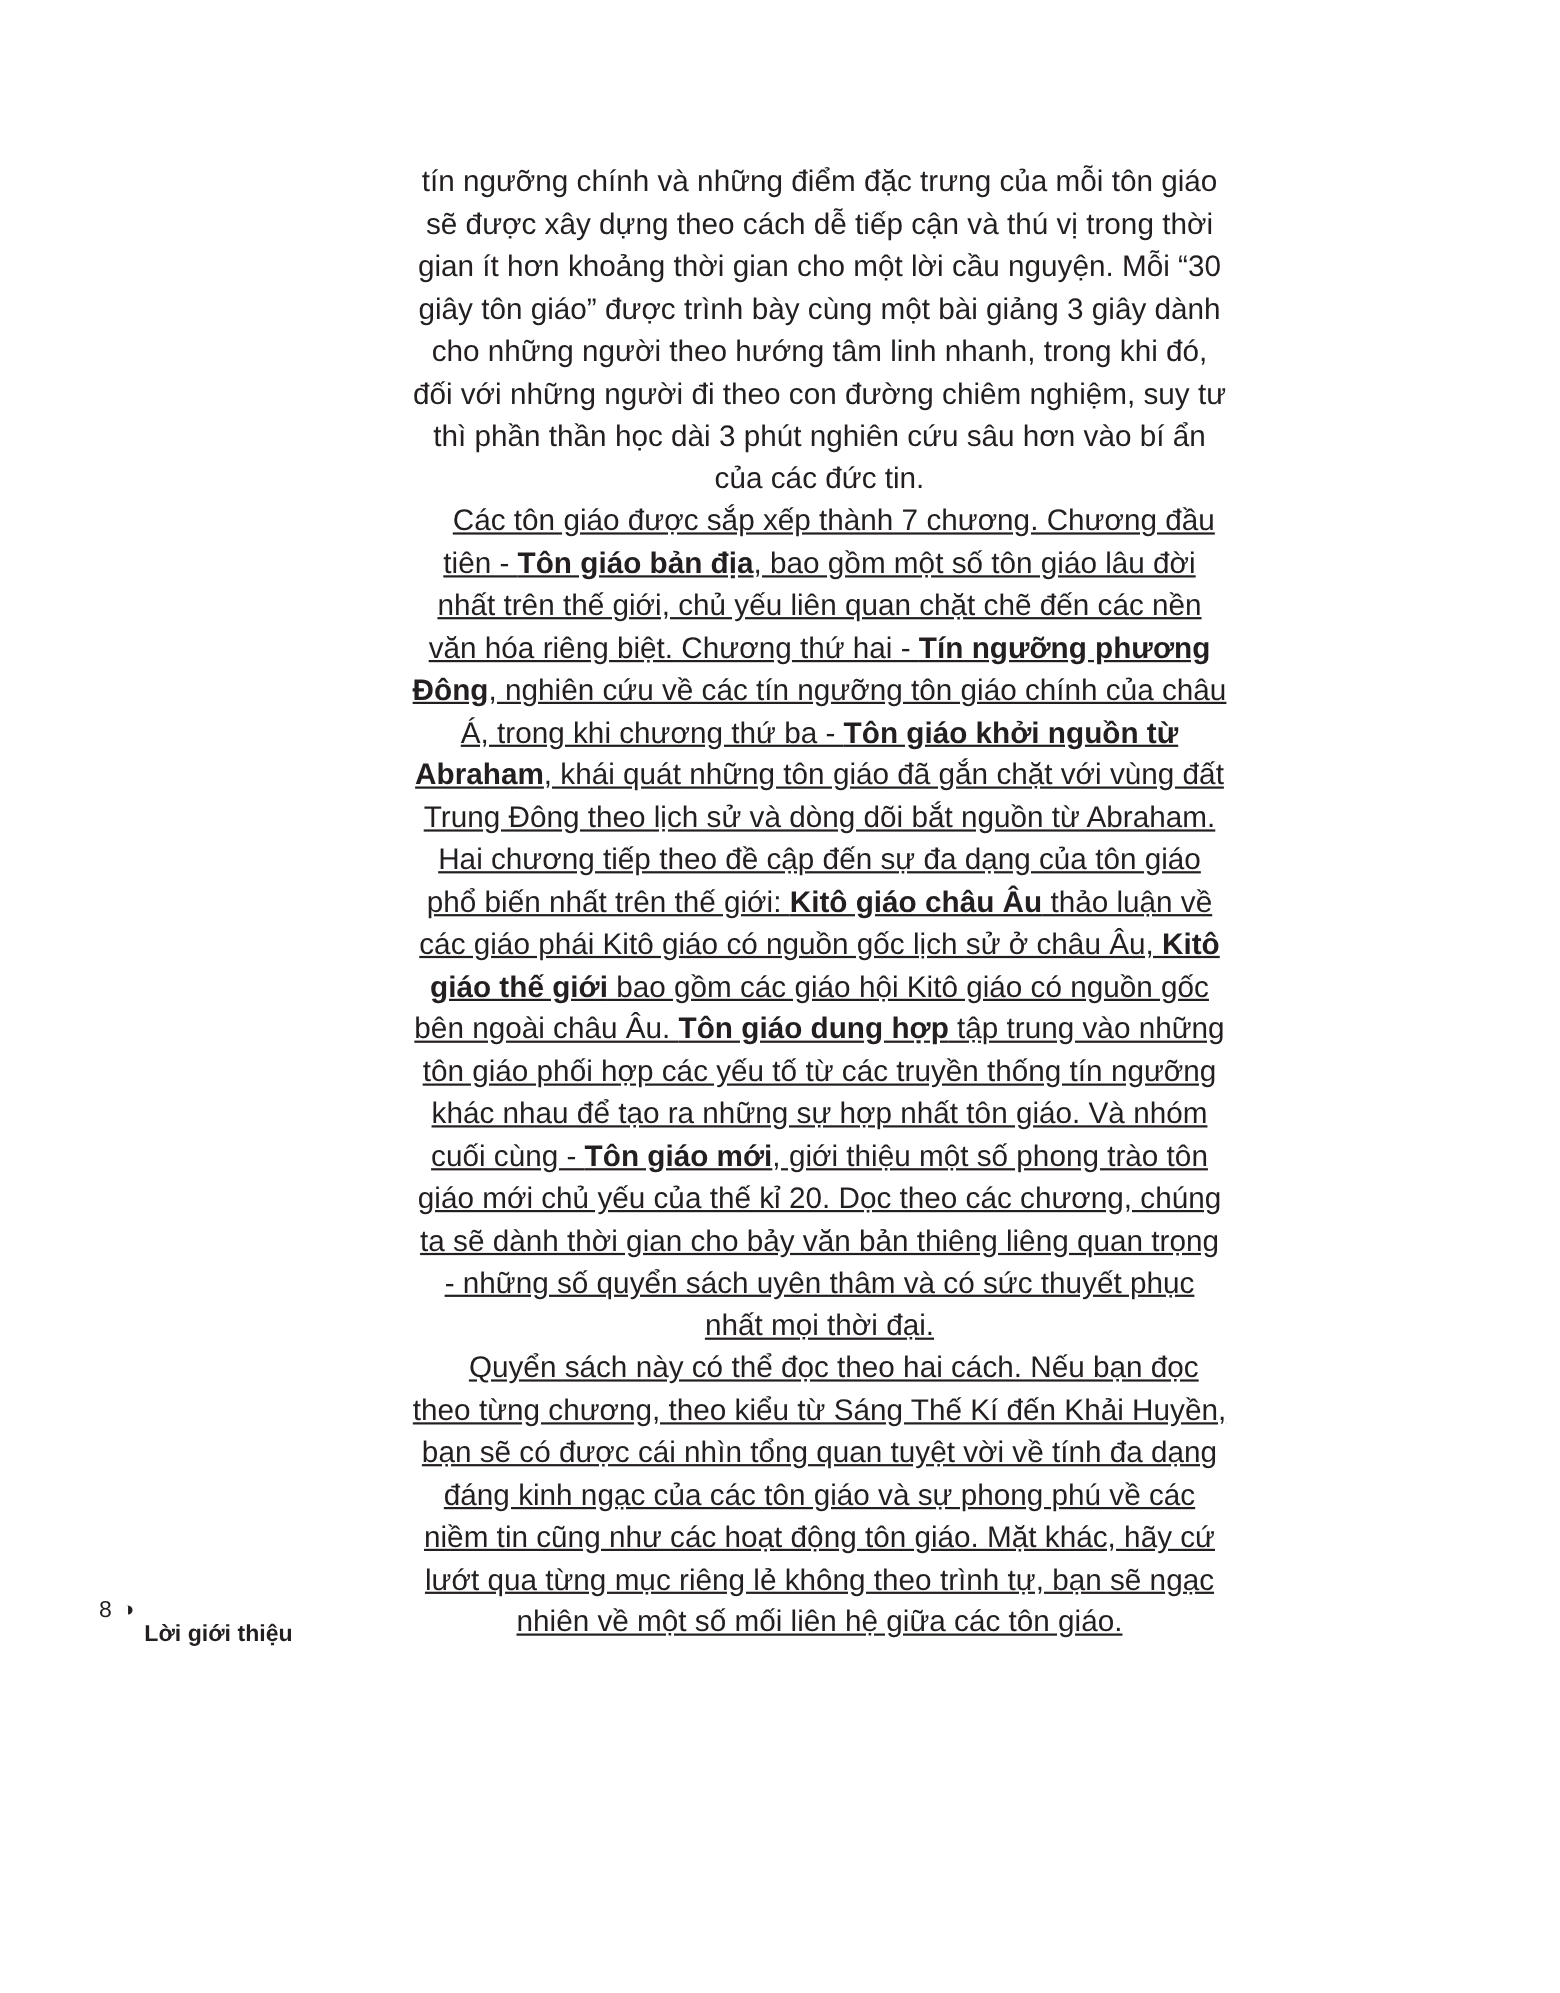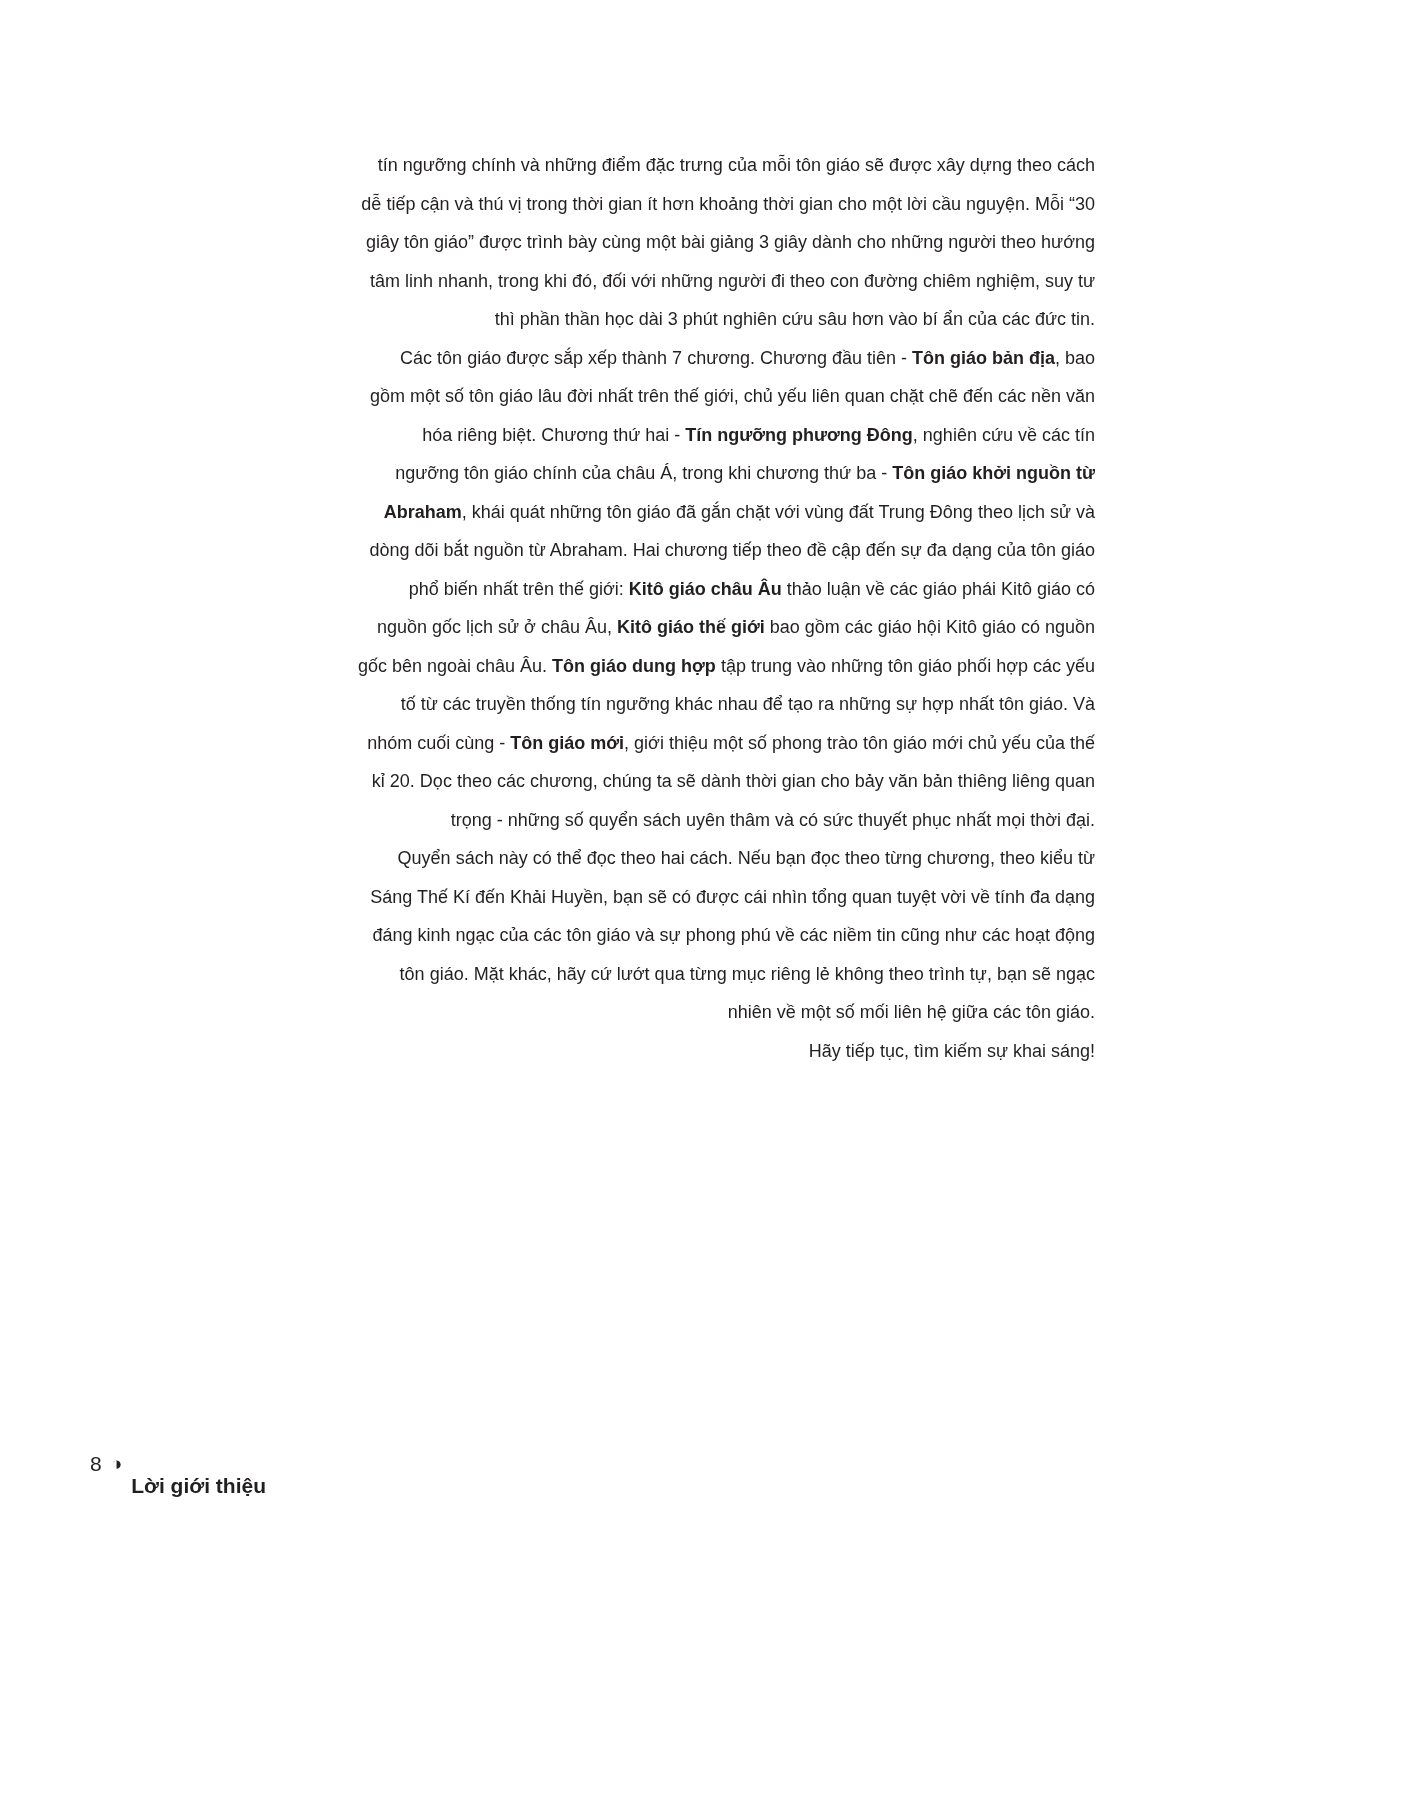--- a/index.html
+++ b/index.html
@@ -11,34 +11,35 @@
     position: relative;
     width: 1418px;
     height: 1812px;
     background: #ffffff;
     font-family: "Liberation Sans", sans-serif;
     color: #231f20;
     overflow: hidden;
   }
   .text-column {
     position: absolute;
-    left: 355px;
+    left: 375px;
     top: 146px;
     width: 740px;
-    font-size: 18px;
+    font-size: 27px;
     line-height: 38.5px;
-    text-align: right;
+    text-align: center;
     letter-spacing: 0px;
   }
   .text-column p {
     margin: 0;
     padding: 0;
   }
   .text-column p.indent {
     text-indent: 26px;
+    text-decoration: underline;
   }
   .bold {
     font-weight: bold;
   }
   .footer {
     position: absolute;
     left: 90px;
     top: 1430px;
     font-size: 21px;
     display: flex;
@@ -62,21 +63,20 @@
 </style>
 </head>
 <body>
 
 <div class="page">
 
   <div class="text-column" id="paragraphs">
       <p><span>tín ngưỡng chính và những điểm đặc trưng của mỗi tôn giáo sẽ được xây dựng theo cách dễ tiếp cận và thú vị trong thời gian ít hơn khoảng thời gian cho một lời cầu nguyện. Mỗi “30 giây tôn giáo” được trình bày cùng một bài giảng 3 giây dành cho những người theo hướng tâm linh nhanh, trong khi đó, đối với những người đi theo con đường chiêm nghiệm, suy tư thì phần thần học dài 3 phút nghiên cứu sâu hơn vào bí ẩn của các đức tin.</span></p>
       <p class="indent"><span>Các tôn giáo được sắp xếp thành 7 chương. Chương đầu tiên - </span><span class="bold">Tôn giáo bản địa</span><span>, bao gồm một số tôn giáo lâu đời nhất trên thế giới, chủ yếu liên quan chặt chẽ đến các nền văn hóa riêng biệt. Chương thứ hai - </span><span class="bold">Tín ngưỡng phương Đông</span><span>, nghiên cứu về các tín ngưỡng tôn giáo chính của châu Á, trong khi chương thứ ba - </span><span class="bold">Tôn giáo khởi nguồn từ Abraham</span><span>, khái quát những tôn giáo đã gắn chặt với vùng đất Trung Đông theo lịch sử và dòng dõi bắt nguồn từ Abraham. Hai chương tiếp theo đề cập đến sự đa dạng của tôn giáo phổ biến nhất trên thế giới: </span><span class="bold">Kitô giáo châu Âu</span><span> thảo luận về các giáo phái Kitô giáo có nguồn gốc lịch sử ở châu Âu, </span><span class="bold">Kitô giáo thế giới</span><span> bao gồm các giáo hội Kitô giáo có nguồn gốc bên ngoài châu Âu. </span><span class="bold">Tôn giáo dung hợp</span><span> tập trung vào những tôn giáo phối hợp các yếu tố từ các truyền thống tín ngưỡng khác nhau để tạo ra những sự hợp nhất tôn giáo. Và nhóm cuối cùng - </span><span class="bold">Tôn giáo mới</span><span>, giới thiệu một số phong trào tôn giáo mới chủ yếu của thế kỉ 20. Dọc theo các chương, chúng ta sẽ dành thời gian cho bảy văn bản thiêng liêng quan trọng - những số quyển sách uyên thâm và có sức thuyết phục nhất mọi thời đại.</span></p>
       <p class="indent"><span>Quyển sách này có thể đọc theo hai cách. Nếu bạn đọc theo từng chương, theo kiểu từ Sáng Thế Kí đến Khải Huyền, bạn sẽ có được cái nhìn tổng quan tuyệt vời về tính đa dạng đáng kinh ngạc của các tôn giáo và sự phong phú về các niềm tin cũng như các hoạt động tôn giáo. Mặt khác, hãy cứ lướt qua từng mục riêng lẻ không theo trình tự, bạn sẽ ngạc nhiên về một số mối liên hệ giữa các tôn giáo.</span></p>
-      <p class="indent"><span>Hãy tiếp tục, tìm kiếm sự khai sáng!</span></p>
     </div>
 
   <div class="footer">
     <span class="page-num">8</span>
     <span class="footer-icon">◑</span>
     <span class="section-title">Lời giới thiệu</span>
   </div>
 
 </div>
 

